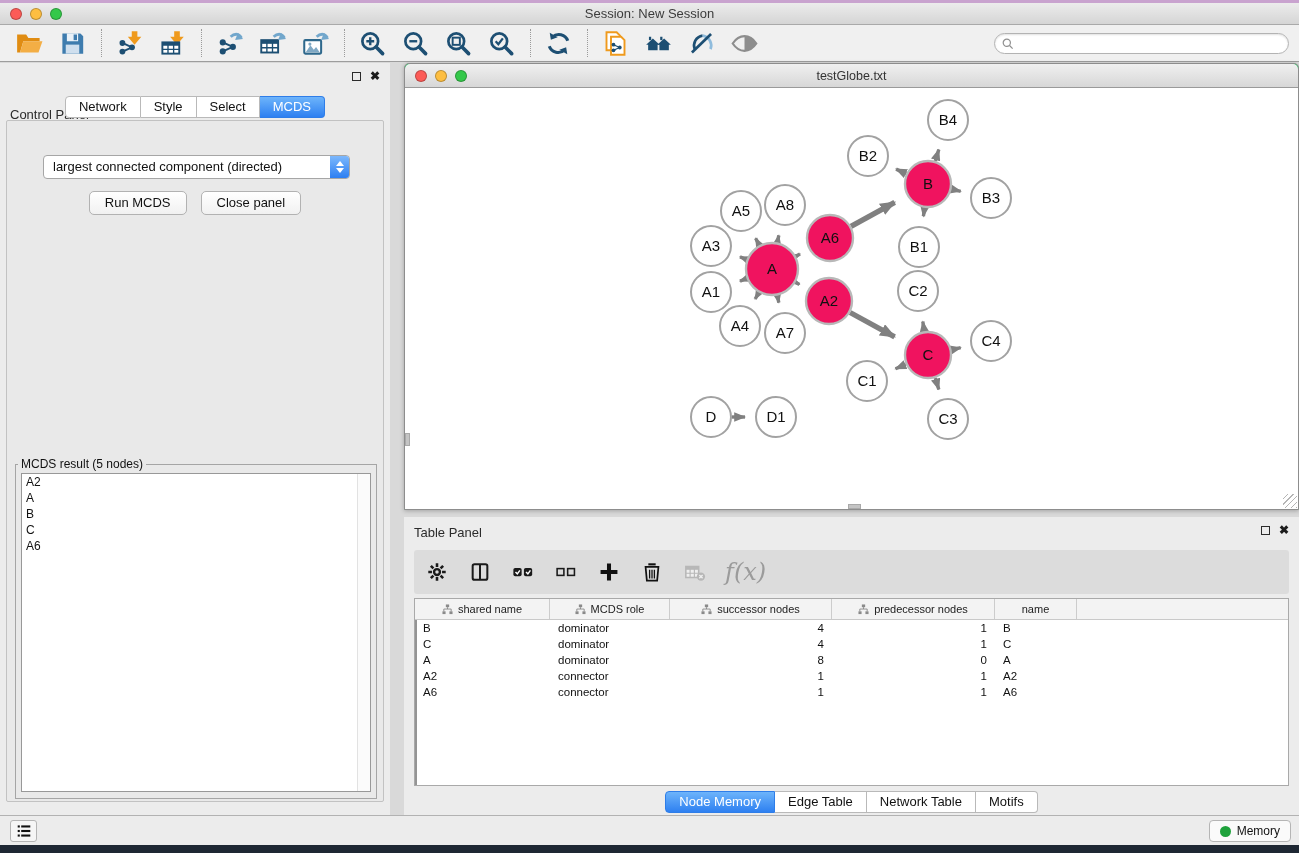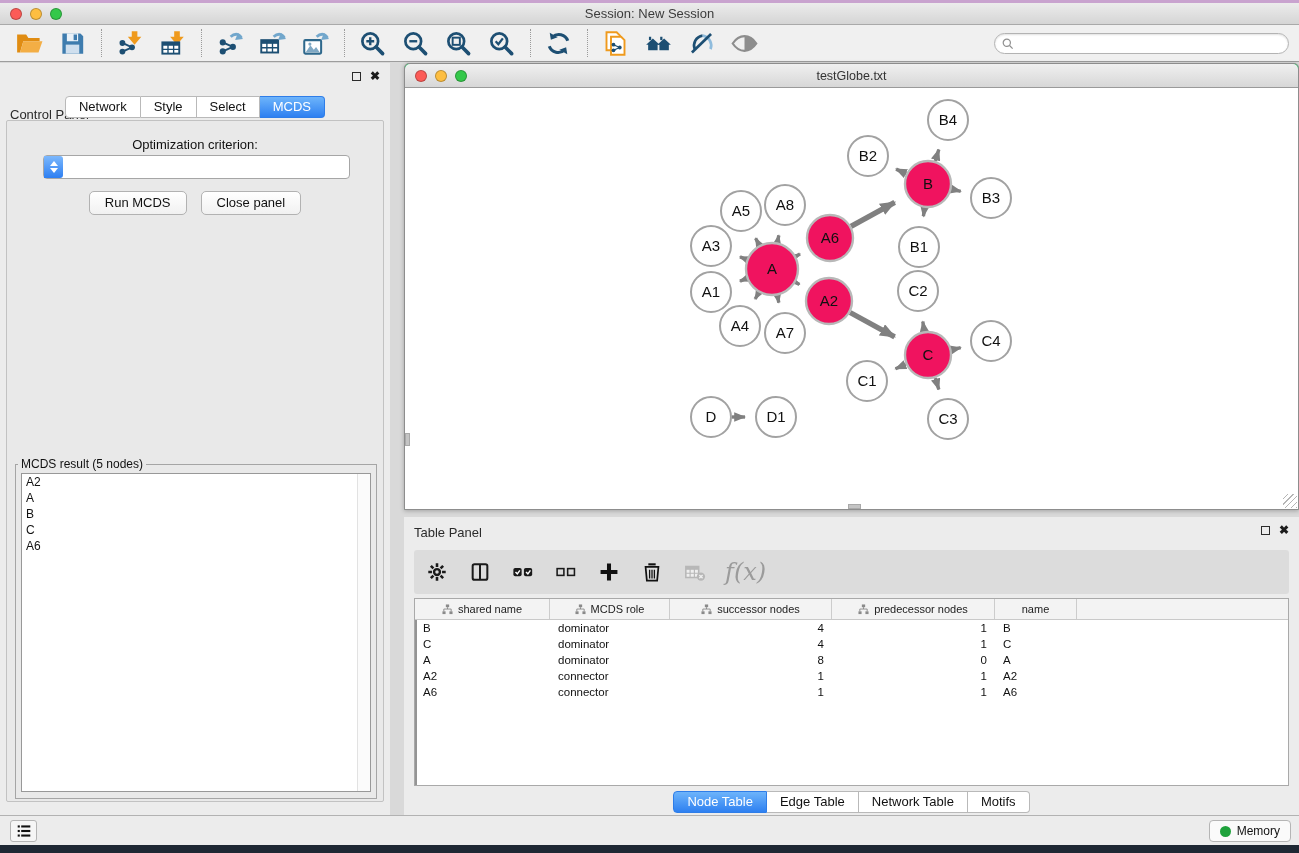--- a/index.html
+++ b/index.html
@@ -293,22 +293,22 @@
   </div>
   <div class="cp-tabs">
     <div class="seg" id="cp-tabs">
         <div class="seg-tab">Network</div>
         <div class="seg-tab">Style</div>
         <div class="seg-tab">Select</div>
         <div class="seg-tab active">MCDS</div>
       </div>
   </div>
   <div class="cp-inner">
-    <div class="opt-label">Optimization criterion:</div>
     <div class="dropdown">
+      <div class="dd-value">largest connected component (directed)</div>
       <div class="dd-stepper">
         <div class="tri tri-up"></div>
           <div class="tri tri-down"></div>
       </div>
     </div>
     <div class="cp-buttons">
       <button class="btn">Run MCDS</button>
       <button class="btn">Close panel</button>
     </div>
     <fieldset class="mcds-fieldset">
@@ -600,21 +600,21 @@
           <div class="nt-cell" style="width: 120px; text-align: left;">connector</div>
           <div class="nt-cell" style="width: 162px; text-align: right;">1</div>
           <div class="nt-cell" style="width: 163px; text-align: right;">1</div>
           <div class="nt-cell" style="width: 82px; text-align: left;">A6</div>
         </div>
       </div>
     <div class="nt-left-edge"></div>
   </div>
   <div class="tp-tabs">
     <div class="seg" id="tp-tabs">
-        <div class="seg-tab active">Node Table</div>
+        <div class="seg-tab active">Node Memory</div>
         <div class="seg-tab">Edge Table</div>
         <div class="seg-tab">Network Table</div>
         <div class="seg-tab">Motifs</div>
       </div>
   </div>
 </div>
 
 <div class="statusbar">
   <div class="list-btn">
     <svg viewBox="0 0 22 20" width="16" height="14">

